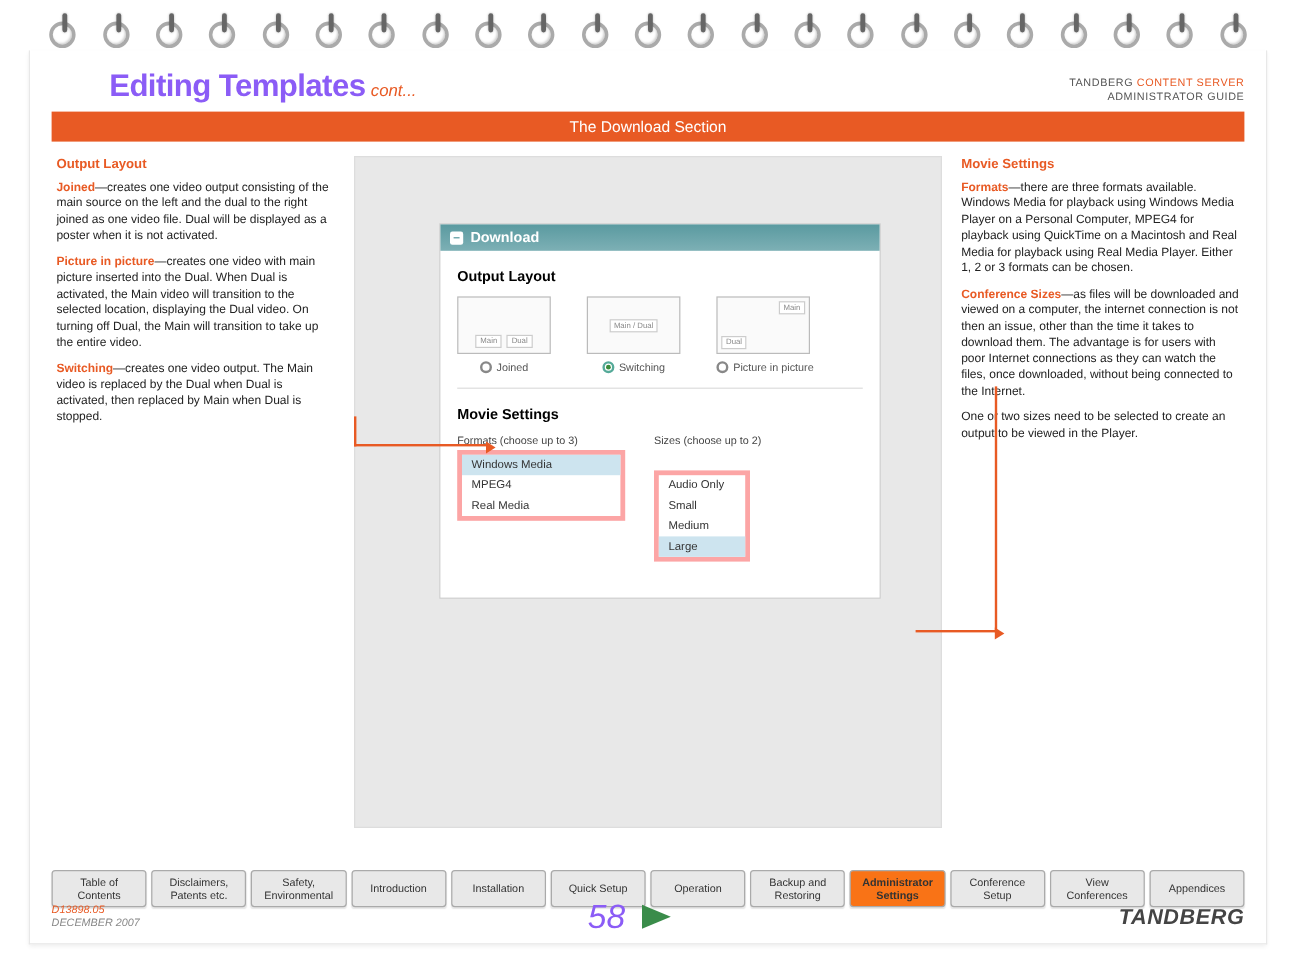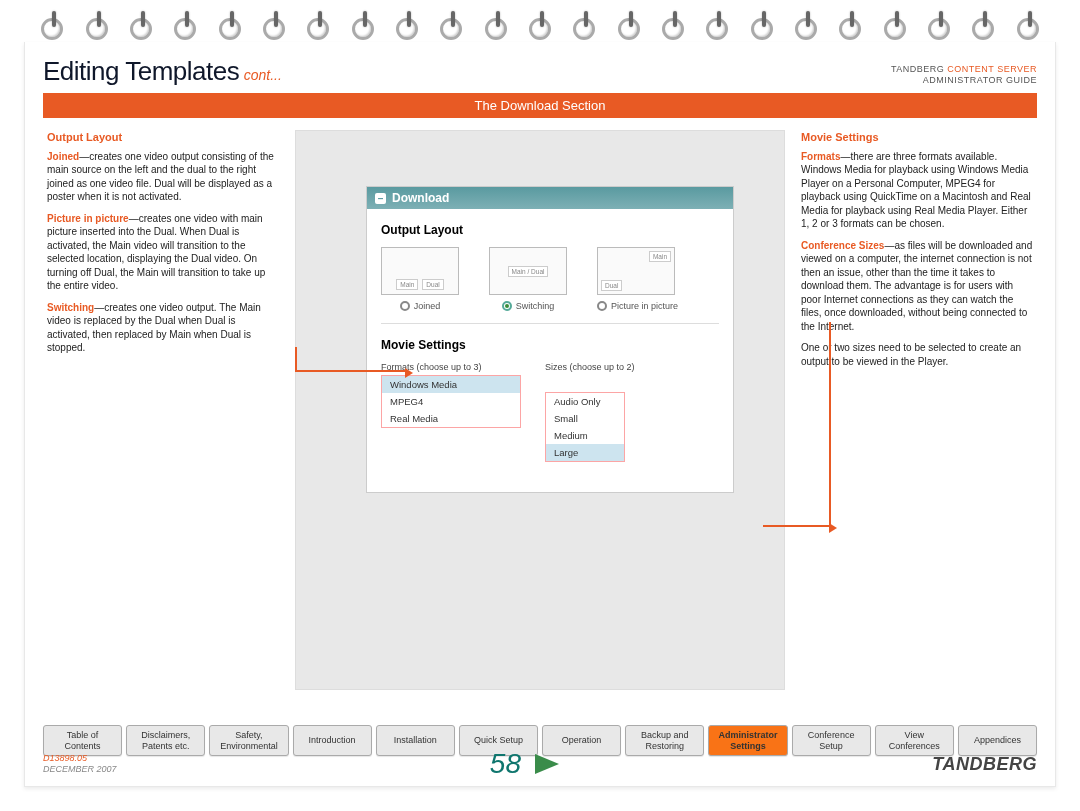--- a/index.html
+++ b/index.html
@@ -5,21 +5,21 @@
   * { box-sizing: border-box; margin: 0; padding: 0; }
   body { font-family: Arial, Helvetica, sans-serif; background: #fff; width: 1080px; height: 811px; overflow: hidden; position: relative; }
 
   .binding { display: flex; justify-content: space-around; padding: 18px 30px 0 30px; }
   .ring { width: 22px; height: 22px; border-radius: 50%; border: 3px solid #aaa; background: #fff; position: relative; box-shadow: inset -1px -1px 2px rgba(0,0,0,0.2); }
   .ring::after { content: ""; position: absolute; top: -10px; left: 8px; width: 4px; height: 16px; background: #666; border-radius: 2px; box-shadow: 0 0 2px rgba(0,0,0,0.3); }
 
   .page { position: absolute; top: 42px; left: 24px; right: 24px; bottom: 24px; background: #fff; border: 1px solid #e8e8e8; border-top: none; box-shadow: 0 2px 4px rgba(0,0,0,0.08); padding: 14px 18px 60px 18px; }
 
   .page-header { display: flex; justify-content: space-between; align-items: flex-end; margin-bottom: 6px; }
-  .title-main { color: #0f172a; font-size: 26px; font-weight: 400; letter-spacing: -0.5px; }
+  .title-main { color: #8b5cf6; font-size: 26px; font-weight: 700; letter-spacing: -0.5px; margin-left: 48px; }
   .title-cont { font-size: 14px; font-style: italic; color: #e85a24; }
   .doc-meta { text-align: right; font-size: 9px; letter-spacing: 0.5px; color: #555; line-height: 1.3; }
   .doc-meta .orange { color: #e85a24; }
 
   .orange-bar { background: #e85a24; color: #fff; text-align: center; font-size: 13px; padding: 5px 0; margin-bottom: 12px; }
 
   .content-area { display: flex; gap: 0; position: relative; height: 560px; }
   .col-left, .col-right { width: 240px; font-size: 10px; line-height: 1.35; color: #222; padding: 0 4px; }
   .col-mid { flex: 1; background: #e8e8e8; margin: 0 12px; position: relative; border: 1px solid #ddd; }
   .col-heading { color: #e85a24; font-size: 11px; font-weight: bold; margin-bottom: 5px; }
@@ -35,21 +35,21 @@
   .layout-opt { text-align: center; font-size: 9px; color: #555; }
   .layout-box { width: 78px; height: 48px; border: 1px solid #bbb; background: #fafafa; display: flex; align-items: flex-end; justify-content: center; gap: 4px; margin-bottom: 6px; position: relative; padding: 4px; }
   .layout-box .mini { font-size: 6.5px; color: #888; padding: 1px 3px; border: 1px solid #ccc; background: #fff; }
   .radio-row { display: flex; align-items: center; justify-content: center; gap: 4px; font-size: 9px; }
   .radio { width: 10px; height: 10px; border: 2px solid #5a9; border-radius: 50%; display: inline-block; position: relative; }
   .radio.empty { border-color: #888; }
   .radio.checked::after { content: ""; position: absolute; top: 1px; left: 1px; width: 4px; height: 4px; background: #3a8c3a; border-radius: 50%; }
 
   .ms-row { display: flex; gap: 24px; }
   .ms-col .ms-label { font-size: 9px; color: #444; margin-bottom: 3px; }
-  .listbox { border: 1px solid #fca5a5; font-size: 9.5px; }
+  .listbox { border: 4px solid #fca5a5; font-size: 9.5px; }
   .listbox .item { padding: 3px 8px; color: #333; }
   .listbox .item.sel { background: #cde4ef; }
   .formats-box { width: 140px; }
   .sizes-box { width: 80px; margin-top: 20px; }
 
   .hr-sep { border: none; border-top: 1px solid #ddd; margin: 10px 0 14px 0; }
 
   
   .callout { position: absolute; border-top: 2px solid #e85a24; }
   .callout.left-line { top: 240px; left: 252px; width: 112px; }
@@ -61,21 +61,21 @@
 
   
   .tabs-row { position: absolute; left: 18px; right: 18px; bottom: 30px; display: flex; gap: 4px; }
   .tab { flex: 1; border: 1px solid #aaa; border-radius: 3px; background: #e8e8e8; font-size: 9px; text-align: center; padding: 4px 2px; color: #333; line-height: 1.15; box-shadow: 0 1px 1px rgba(0,0,0,0.1); min-height: 26px; display: flex; align-items: center; justify-content: center; }
   .tab.active { background: #f97316; font-weight: bold; }
 
   
   .footer { position: absolute; left: 18px; right: 18px; bottom: 6px; display: flex; justify-content: space-between; align-items: center; font-size: 10px; color: #888; font-style: italic; }
   .footer-left { line-height: 1.2; font-size: 9px; }
   .doc-id { color: #e85a24; }
-  .page-block { display: flex; align-items: center; gap: 14px; color: #0f766e; font-size: 28px; }
+  .page-block { display: flex; align-items: center; gap: 14px; color: #8b5cf6; font-size: 28px; }
   .page-arrow { width: 0; height: 0; border-left: 24px solid #3a8c4a; border-top: 10px solid transparent; border-bottom: 10px solid transparent; }
   .logo { font-weight: 900; letter-spacing: 0.5px; font-size: 18px; color: #444; }
 </style>
 </head>
 <body>
 
 <div class="binding">
   <div class="ring"></div>
     <div class="ring"></div>
     <div class="ring"></div>

